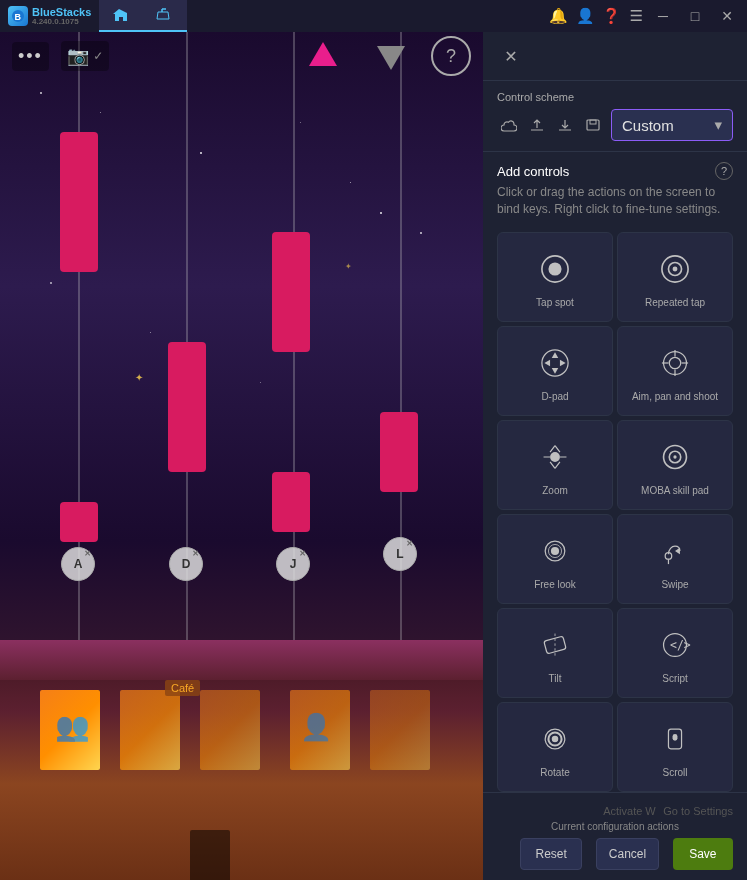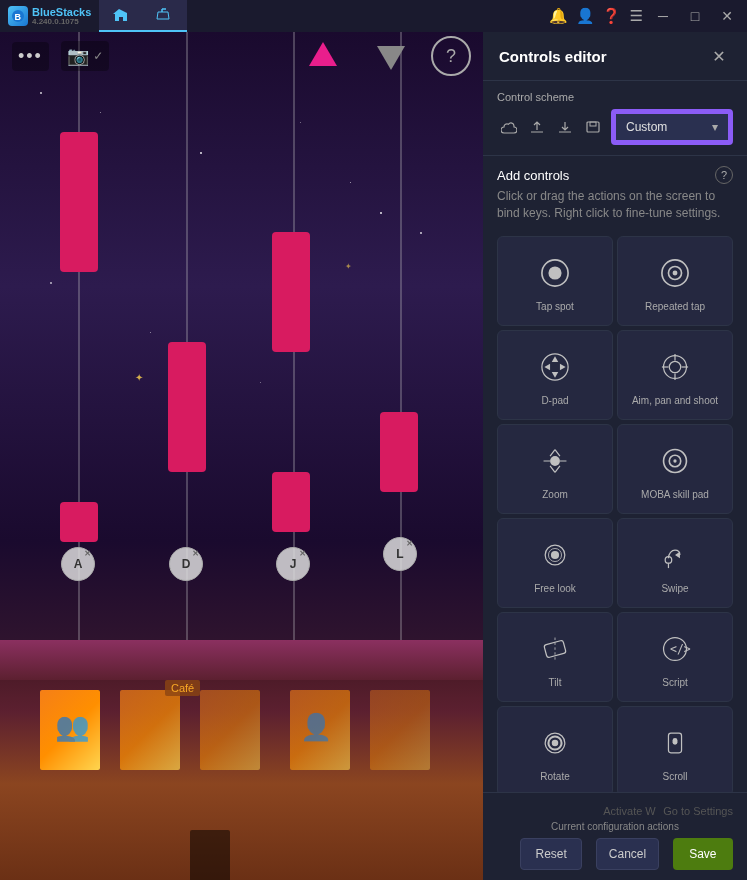--- a/index.html
+++ b/index.html
@@ -218,25 +218,25 @@
     }
     .scheme-icon-btn {
       width: 24px; height: 22px;
       display: flex; align-items: center; justify-content: center;
       color: #aaa; cursor: pointer; font-size: 13px;
       border-radius: 2px;
     }
     .scheme-select {
       flex: 1;
       background: #2a3050;
-      border: 5px solid #8b5cf6;
+      border: 1px solid #8b5cf6;
       border-radius: 4px;
       padding: 6px 10px;
       color: #e0e0e0;
-      font-size: 12px;
+      font-size: 15px;
       display: flex;
       align-items: center;
       justify-content: space-between;
       cursor: pointer;
     }
     .scheme-select .chevron { color: #aaa; }
 
     .add-controls-section {
       padding: 10px 14px 6px;
     }
@@ -460,21 +460,20 @@
 
       <div class="cafe-sign" style="top:40px;left:165px;">Café</div>
 
       <div style="position:absolute;bottom:0;left:190px;width:40px;height:50px;background:rgba(0,0,0,0.5);border-radius:2px 2px 0 0;"></div>
     </div>
   </div>
 
   <div class="controls-editor">
 
     <div class="editor-header">
-      <span class="editor-title">Controls editor</span>
       <div class="editor-close-btn">✕</div>
     </div>
 
     <div class="control-scheme-section">
       <div class="scheme-label">Control scheme</div>
       <div class="scheme-row">
         <div class="scheme-icons">
           <div class="scheme-icon-btn">
             <svg width="16" height="14" viewBox="0 0 16 14">
                 <path d="M13 6a3 3 0 0 0-5.45-1.73A3 3 0 0 0 3 7a3 3 0 0 0 0 6h10a3 3 0 0 0 0-6z" fill="none" stroke="#aaa" stroke-width="1.2"></path>

